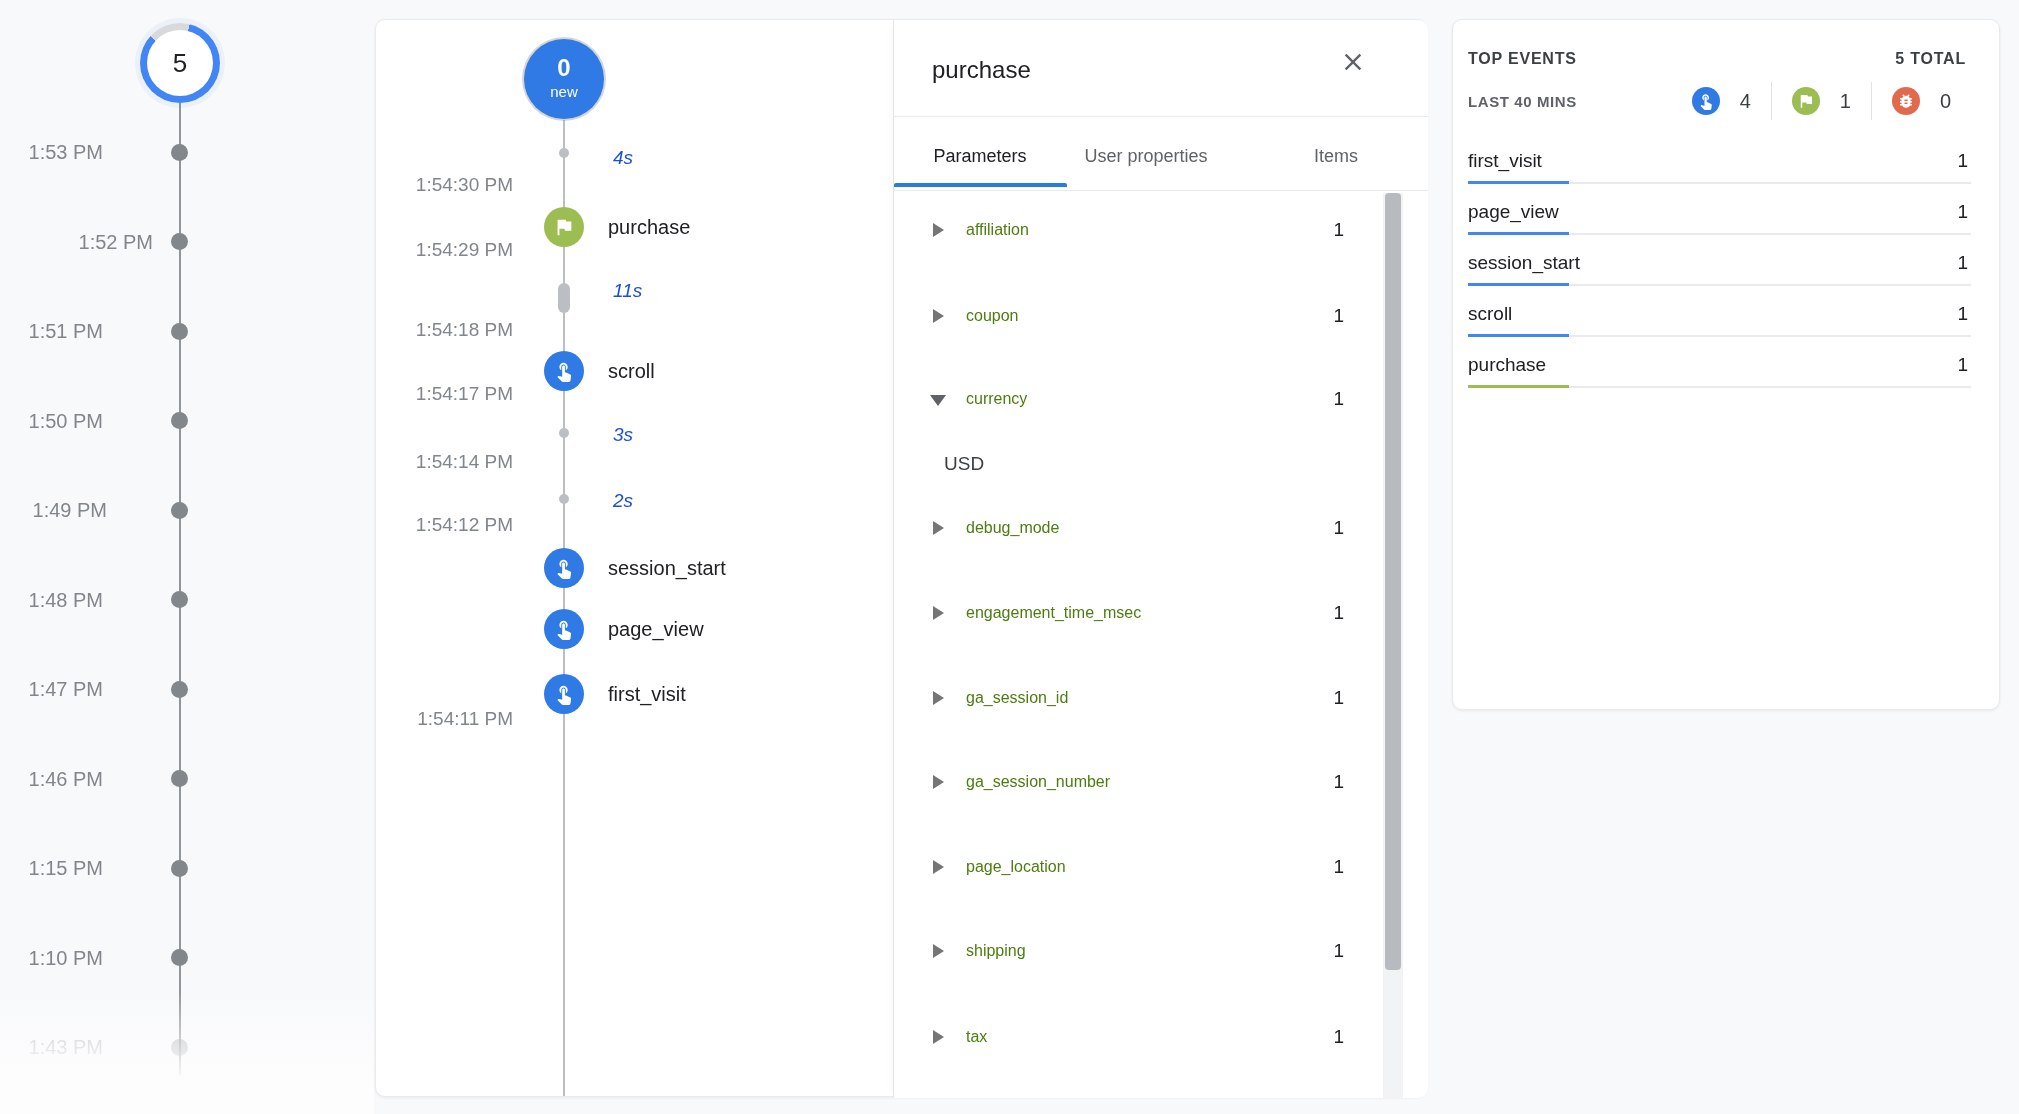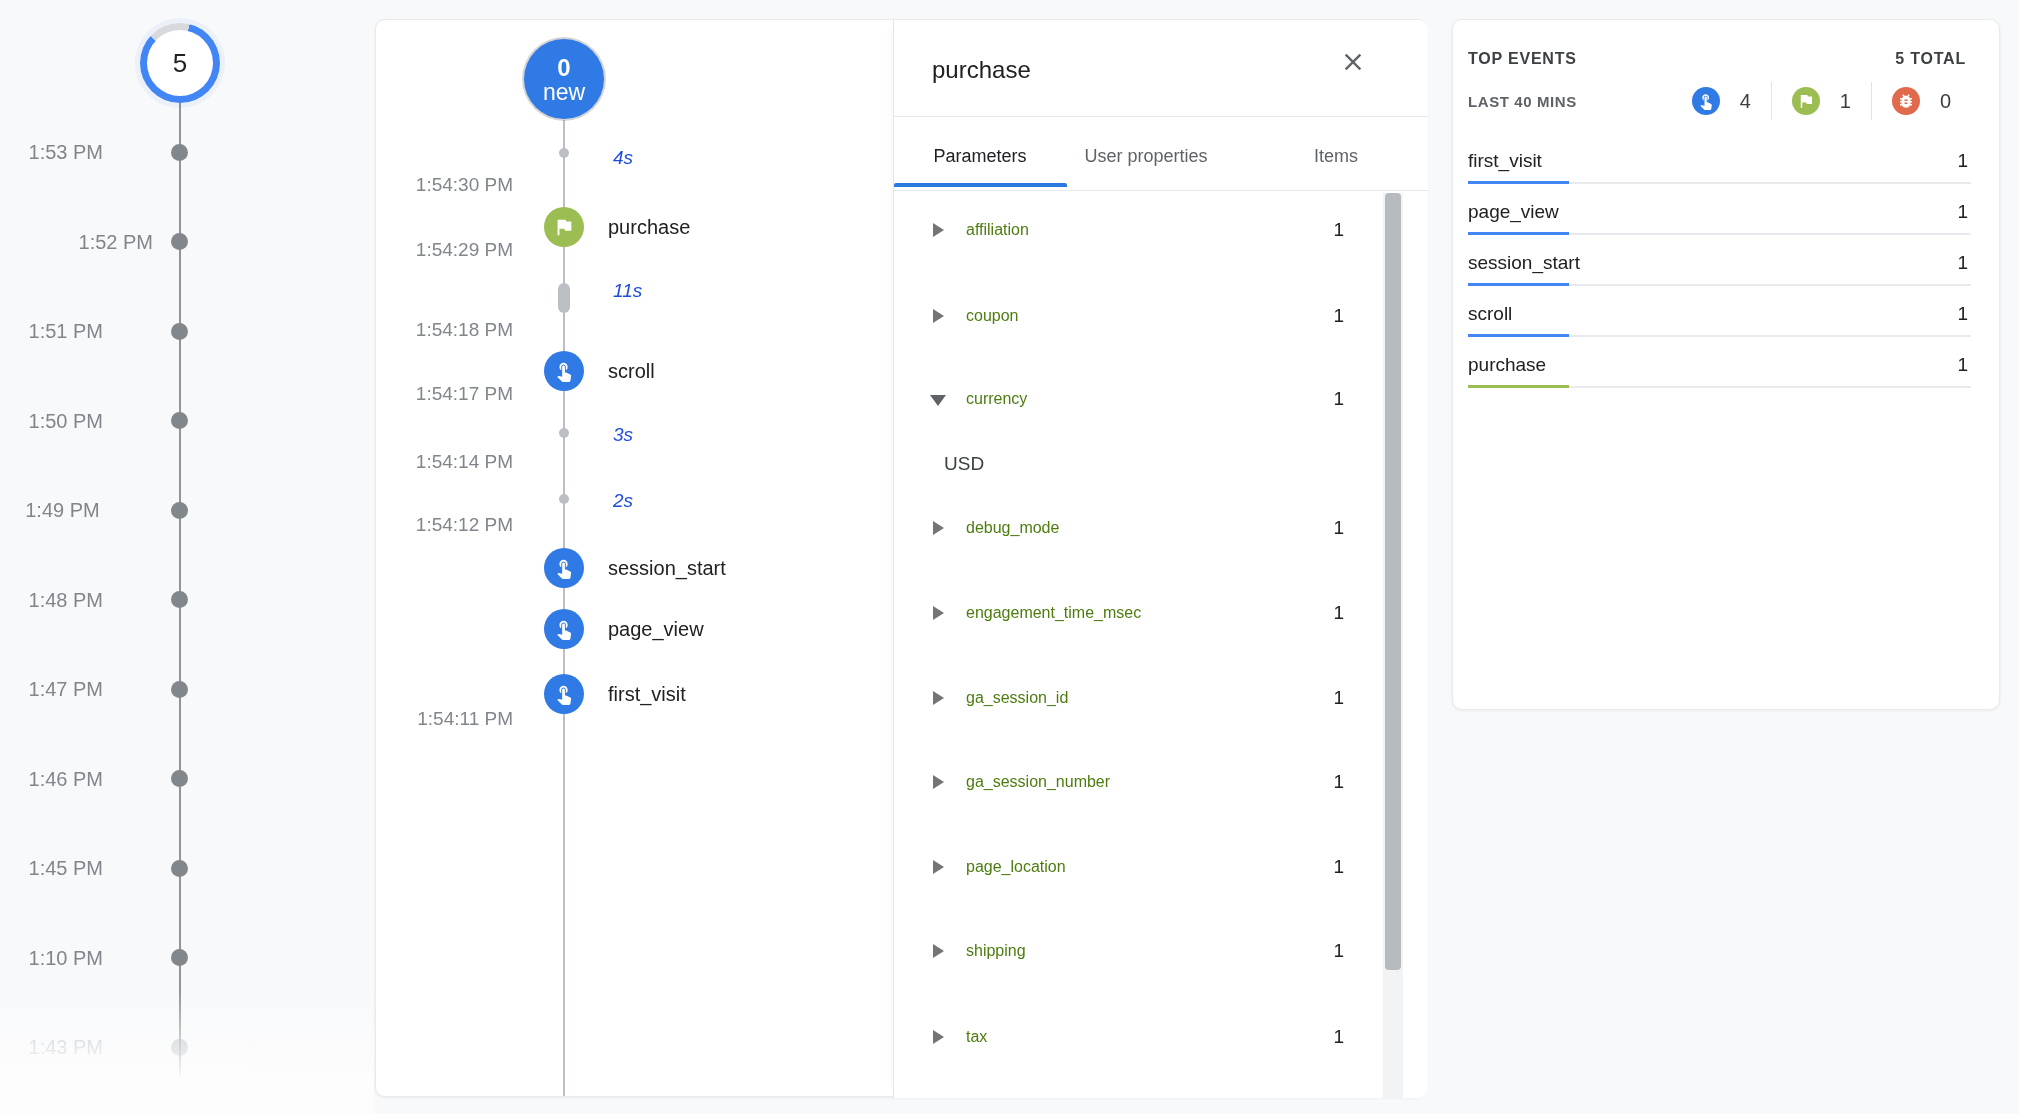--- a/index.html
+++ b/index.html
@@ -20,21 +20,21 @@
     background:linear-gradient(to bottom,rgba(253,253,254,0),#fdfdfe 75%);pointer-events:none;}
 
   
   #stream-card{left:375px;top:19px;width:1052px;height:1078px;background:#fff;border-radius:10px;
     border:1px solid #e9eaec;box-shadow:0 1px 3px rgba(60,64,67,.08);box-sizing:border-box;}
   #stream-line{left:187px;top:100px;width:2px;height:976px;background:#bbbfc4;}
   #stream-badge{left:148px;top:19px;width:80px;height:80px;border-radius:50%;
     box-shadow:0 0 0 2px rgba(128,134,139,.35);display:flex;flex-direction:column;
     align-items:center;justify-content:center;color:#fff;cursor:pointer;}
   #stream-badge .b-count{font-size:24px;font-weight:bold;line-height:26px;}
-  #stream-badge .b-label{font-size:23px;line-height:22px;}
+  #stream-badge .b-label{font-size:15px;line-height:22px;}
   .st-time{left:0;width:137px;text-align:right;font-size:19px;color:#80868b;line-height:23px;}
   .st-dur{left:237px;font-size:19px;font-style:italic;color:#1d4ed8;line-height:23px;}
   .st-dot{left:183px;width:10px;height:10px;border-radius:50%;background:#bbbfc4;}
   .st-pill{left:182px;width:12px;height:30px;border-radius:6px;background:#bbbfc4;}
   .st-circle{left:168px;width:40px;height:40px;border-radius:50%;display:flex;
     align-items:center;justify-content:center;cursor:pointer;}
   .st-circle svg{width:22px;height:22px;fill:#fff;}
   .st-label{left:232px;font-size:20px;color:#202124;line-height:24px;cursor:pointer;}
 
   
@@ -95,29 +95,29 @@
     </div>
     <div id="rail-ticks">
         <div class="abs tick-label" style="top: 140px; left: 0px;">1:53 PM</div>
         <div class="abs tick-dot" style="left: 171px; top: 143.5px;"></div>
         <div class="abs tick-label" style="top: 229.5px; left: 10px; margin-left: 40px;">1:52 PM</div>
         <div class="abs tick-dot" style="left: 171px; top: 233px;"></div>
         <div class="abs tick-label" style="top: 319px; left: 0px;">1:51 PM</div>
         <div class="abs tick-dot" style="left: 171px; top: 322.5px;"></div>
         <div class="abs tick-label" style="top: 408.5px; left: 0px;">1:50 PM</div>
         <div class="abs tick-dot" style="left: 171px; top: 412px;"></div>
-        <div class="abs tick-label" style="top: 498px; left: 11px; text-align: center;">1:49 PM</div>
+        <div class="abs tick-label" style="top: 498px; left: 4px;">1:49 PM</div>
         <div class="abs tick-dot" style="left: 171px; top: 501.5px;"></div>
         <div class="abs tick-label" style="top: 587.5px; left: 0px;">1:48 PM</div>
         <div class="abs tick-dot" style="left: 171px; top: 591px;"></div>
         <div class="abs tick-label" style="top: 677px; left: 0px;">1:47 PM</div>
         <div class="abs tick-dot" style="left: 171px; top: 680.5px;"></div>
         <div class="abs tick-label" style="top: 766.5px; left: 0px;">1:46 PM</div>
         <div class="abs tick-dot" style="left: 171px; top: 770px;"></div>
-        <div class="abs tick-label" style="top: 856px; left: 0px;">1:45 PM</div>
+        <div class="abs tick-label" style="top: 856px; left: 0px;">1:15 PM</div>
         <div class="abs tick-dot" style="left: 171px; top: 859.5px;"></div>
         <div class="abs tick-label" style="top: 945.5px; left: 0px;">1:10 PM</div>
         <div class="abs tick-dot" style="left: 171px; top: 949px;"></div>
         <div class="abs tick-label" style="top: 1035px; left: 0px; opacity: 0.5;">1:43 PM</div>
         <div class="abs tick-dot" style="left: 171px; top: 1038.5px; opacity: 0.5;"></div>
       </div>
     <div class="abs" id="rail-fade"></div>
   </div>
 
   <div class="abs" id="stream-card">

